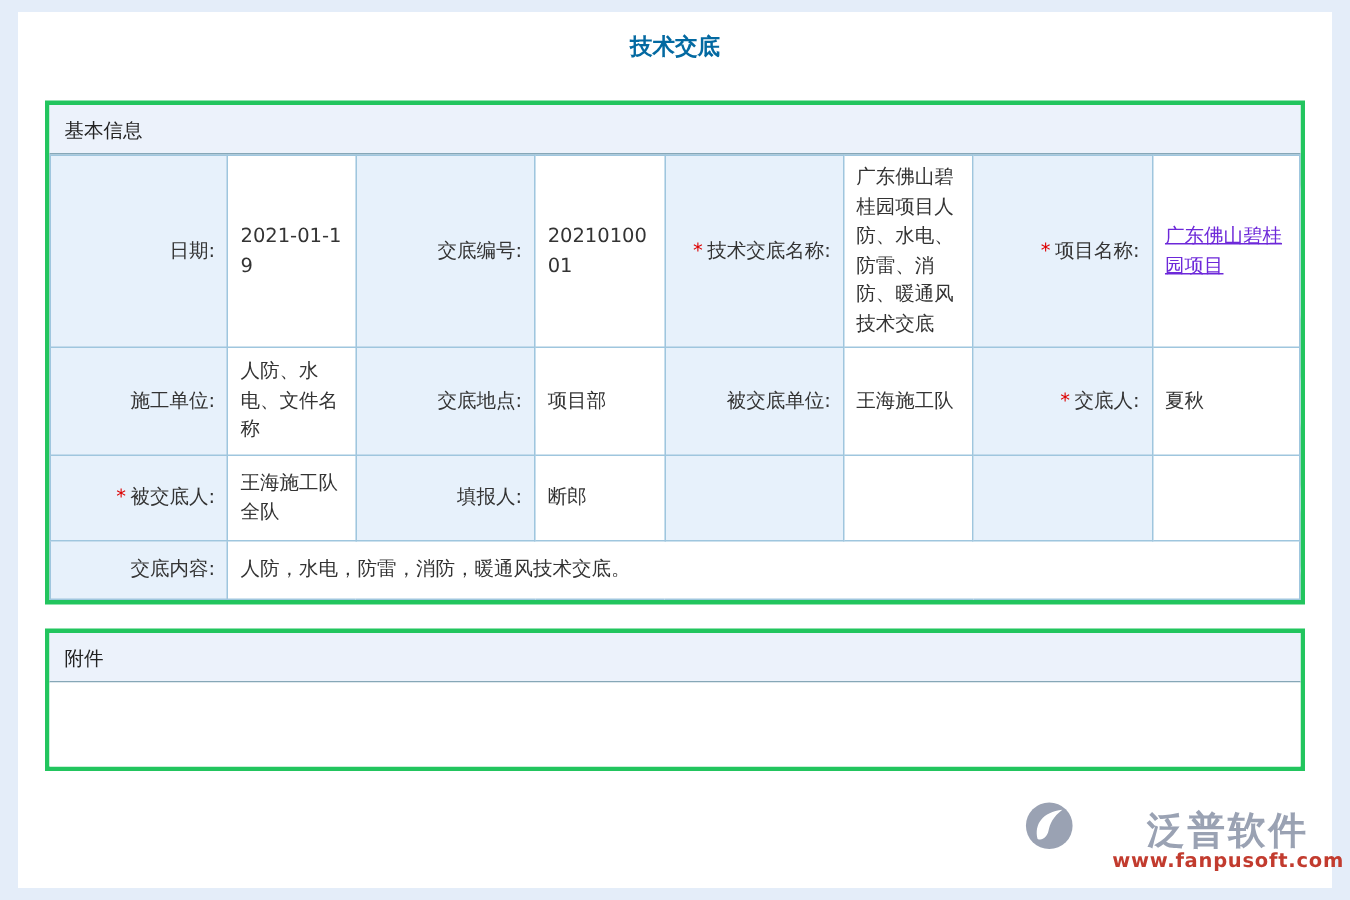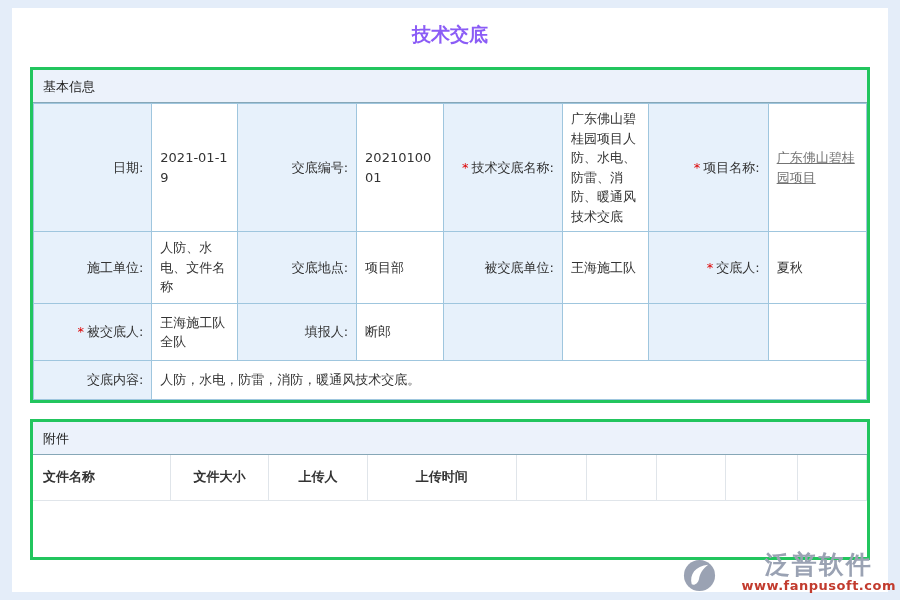--- a/index.html
+++ b/index.html
@@ -14,23 +14,23 @@
   .content {
     position: absolute;
     left: 12px; top: 8px; right: 12px; bottom: 8px;
     background: #ffffff;
   }
   .page-title {
     margin: 0;
     padding-top: 14px;
     height: 59px;
     text-align: center;
-    font-size: 19px;
+    font-size: 15px;
     font-weight: bold;
-    color: #8b5cf6;
+    color: #0369a1;
   }
   .panel {
     margin: 0 18px;
     border: 3px solid #22c55e;
     background: #fff;
   }
   .panel-header {
     background: #ecf2fb;
     border-bottom: 1px solid #86a7b7;
     padding: 8px 10px;
@@ -66,21 +66,21 @@
   tr.r2 { height: 72px; }
   tr.r3 { height: 57px; }
   tr.r4 { height: 39px; padding-left: 44px; }
   tr.r5 { height: 37px; }
   .req {
     color: #dd0000;
     margin-right: 3px;
     font-size: 13px;
   }
   a.link {
-    color: #737373;
+    color: #6d28d9;
     text-decoration: underline;
   }
   .panel.attachments { margin-top: 16px; }
   table.attach-table {
     width: 100%;
     border-collapse: collapse;
     table-layout: fixed;
     font-size: 13px;
     color: #333;
   }
@@ -90,23 +90,23 @@
     border-bottom: 1px solid #e0e5ea;
     font-weight: bold;
     vertical-align: middle;
     background: #fff;
   }
   th.al { text-align: left; padding-left: 10px; }
   th.ac { text-align: center; }
   .attach-empty-body { height: 56px; background: #fff; }
   .footer-logo {
     position: absolute;
-    right: 4px; bottom: 7px;
+    right: 4px; bottom: 18px;
     display: flex;
-    align-items: flex-end;
+    align-items: flex-start;
     z-index: 10;
     gap: 22px;
   }
   .logo-icon { width: 35px; height: 35px; margin-right: 2px; margin-top: -8px; }
   .logo-col { display: flex; flex-direction: column; align-items: center; }
   .logo-text {
     font-size: 25px;
     font-weight: bold;
     color: #9aa2b3;
     letter-spacing: 2px;
@@ -173,46 +173,20 @@
       <tr class="r4">
         <td class="lbl">交底内容:</td>
         <td class="val" colspan="7">人防，水电，防雷，消防，暖通风技术交底。</td>
       </tr>
     </tbody>
       </table>
   </div>
 
   <div class="panel attachments">
     <div class="panel-header">附件</div>
-    <table class="attach-table">
-      <colgroup>
-        <col style="width:16.47%">
-          <col style="width:11.81%">
-          <col style="width:11.81%">
-        <col style="width:17.9%">
-          <col style="width:8.47%">
-          <col style="width:8.35%">
-        <col style="width:8.23%">
-          <col style="width:8.71%">
-          <col style="width:8.25%">
-      </colgroup>
-      <tbody>
-          <tr>
-        <th class="al">文件名称</th>
-        <th class="ac">文件大小</th>
-        <th class="ac">上传人</th>
-        <th class="ac">上传时间</th>
-        <th class="ac"></th>
-        <th class="ac"></th>
-        <th class="ac"></th>
-        <th class="ac"></th>
-        <th class="ac"></th>
-      </tr>
-    </tbody>
-      </table>
     <div class="attach-empty-body"></div>
   </div>
 
 </div>
 
 <div class="footer-logo">
   <svg class="logo-icon" viewBox="0 0 36 36">
     <circle cx="18" cy="18" r="16" fill="#9aa2b3"></circle>
     <path d="M10 27 C7.5 17 13.5 8.5 27 7 C20.5 12 18.5 16.5 17.5 21.5 C16.5 26 13 28.5 10 27 Z" fill="#ffffff"></path>
   </svg>

